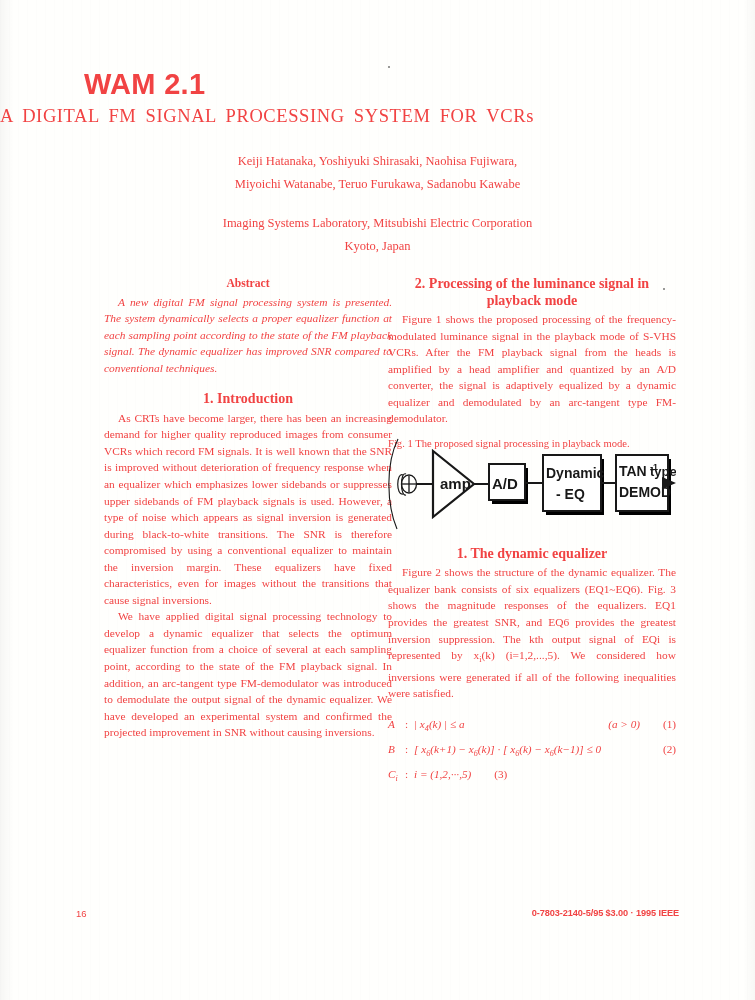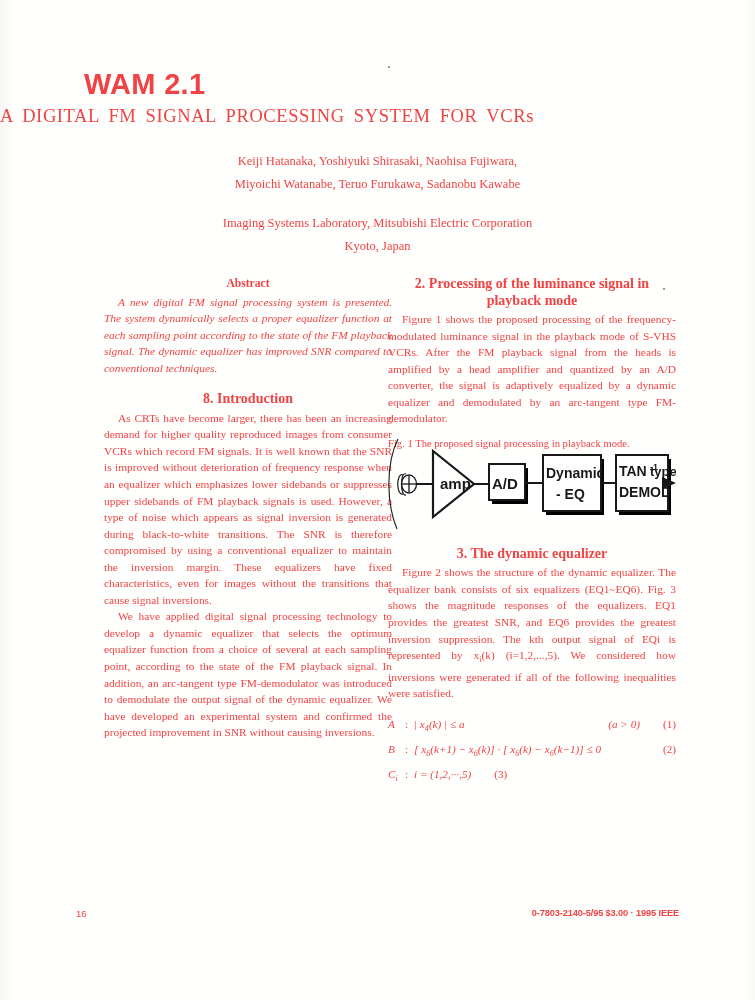--- a/index.html
+++ b/index.html
@@ -190,21 +190,21 @@
   <div class="affiliation">
     <div>Imaging Systems Laboratory, Mitsubishi Electric Corporation</div>
     <div>Kyoto, Japan</div>
   </div>
 
   <div class="col col-left">
 
     <div class="abstract-head">Abstract</div>
     <p class="abstract-body">A new digital FM signal processing system is presented. The system dynamically selects a proper equalizer function at each sampling point according to the state of the FM playback signal. The dynamic equalizer has improved SNR compared to conventional techniques.</p>
 
-    <div class="sec-head spaced-before">8.  Introduction</div>
+    <div class="sec-head spaced-before">1.  Introduction</div>
     <p class="body">As CRTs have become larger, there has been an increasing demand for higher quality reproduced images from consumer VCRs which record FM signals. It is well known that the SNR is improved without deterioration of frequency response when an equalizer which emphasizes lower sidebands or suppresses upper sidebands of FM playback signals is used. However, a  type of noise which appears as signal inversion is generated during black-to-white transitions. The SNR is therefore compromised by using a conventional equalizer to maintain the inversion margin. These equalizers have fixed characteristics, even for images without the transitions that cause signal inversions.</p>
     <p class="body">We have applied digital signal processing technology to develop a dynamic equalizer that selects the optimum equalizer function from a choice of several at each sampling point, according to the state of the FM playback signal. In addition, an arc-tangent type FM-demodulator was introduced to demodulate the output signal of the dynamic equalizer. We have developed an experimental system and confirmed the projected improvement in SNR without causing inversions.</p>
 
   </div>
 
   <div class="col col-right">
 
     <div class="sec-head">
       <div>2.  Processing of the luminance signal in</div>
       <div>playback mode</div>
@@ -246,21 +246,21 @@
         <text x="262" y="33" font-family="Liberation Sans, sans-serif" font-size="9" font-weight="bold" fill="#1a1a1a">-1</text>
         <text x="262" y="39" font-family="Liberation Sans, sans-serif" font-size="13" font-weight="bold" fill="#1a1a1a">type</text>
         <text x="231" y="60" font-family="Liberation Sans, sans-serif" font-size="14" font-weight="bold" fill="#1a1a1a">DEMOD</text>
 
         <line x1="280" y1="46" x2="283" y2="46" stroke="#1a1a1a" stroke-width="2"></line>
         <polygon points="274,40 288,46 274,52" fill="#1a1a1a"></polygon>
       </svg>
       <div class="fig-caption">Fig. 1 The proposed signal processing in playback mode.</div>
     </div>
 
-    <div class="sec-head spaced-before">3.  The dynamic equalizer</div>
+    <div class="sec-head spaced-before">1.  The dynamic equalizer</div>
     <p class="body"><span>Figure 2 shows the structure of the dynamic equalizer. The equalizer bank consists of six equalizers (EQ1~EQ6). Fig. 3 shows the magnitude responses of the equalizers. EQ1 provides the greatest SNR, and EQ6 provides the greatest inversion suppression. The kth output signal of EQi is represented by x</span><sub>i</sub><span>(k) (i=1,2,...,5). We considered how inversions were generated if all of the following inequalities were satisfied.</span></p>
 
     <div class="equations">
 
       <div class="eq-row">
         <span class="eq-label">A</span>
         <span class="eq-colon">:</span>
         <span class="eq-body">| x<sub>4</sub>(k) | ≤ a</span>
         <span class="eq-cond">(a &gt; 0)</span>
         <span class="eq-num">(1)</span>

